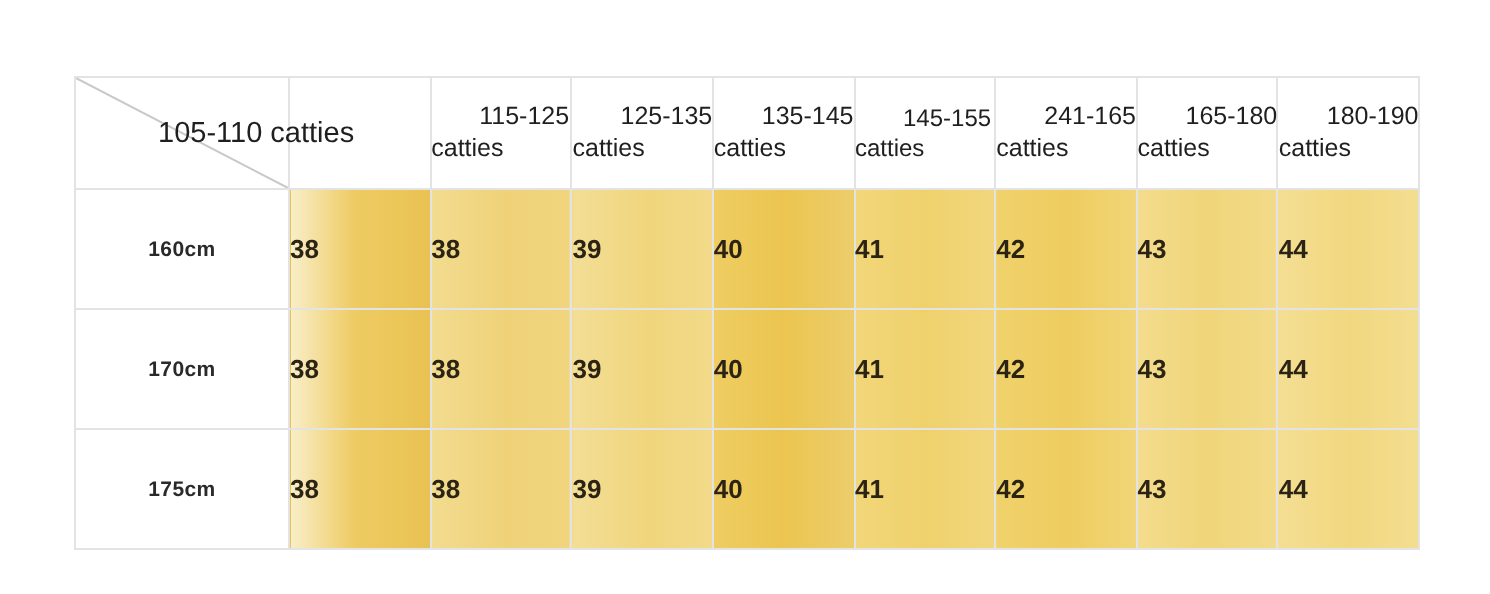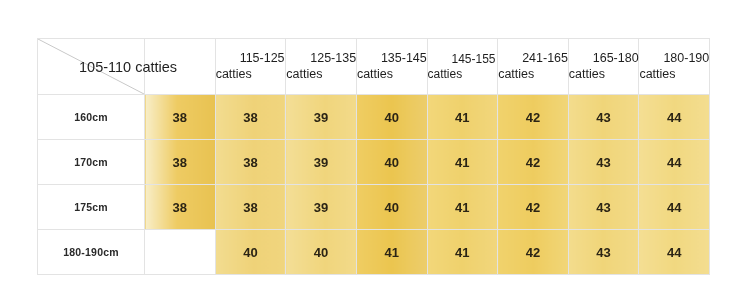--- a/index.html
+++ b/index.html
@@ -91,21 +91,21 @@
     font-size: 10.5px;
     font-weight: bold;
     color: #2a2a2a;
     letter-spacing: .2px;
     margin-top: 16px;
   }
 
   
   .cell {
     height: 36px;
-    text-align: center;
+    text-align: left;
     font-size: 13px;
     font-weight: bold;
     color: #2b2415;
     border-left: 1px solid rgba(255,255,255,.55);
     border-right: 1px solid rgba(255,255,255,.55);
     border-top: 1px solid rgba(255,255,255,.35);
     border-bottom: 1px solid rgba(255,255,255,.35);
   }
   .cell.empty { background: #ffffff !important; border: 1px solid #e3e3e3; }
   .col-0 { background: linear-gradient(to right, #f8eec8 0%, #eecb63 45%, #e8c251 100%); }
@@ -192,25 +192,14 @@
         <td class="rowlabel">175cm</td>
         <td class="cell col-0">38</td>
         <td class="cell col-1">38</td>
         <td class="cell col-2">39</td>
         <td class="cell col-3">40</td>
         <td class="cell col-4">41</td>
         <td class="cell col-5">42</td>
         <td class="cell col-6">43</td>
         <td class="cell col-7">44</td>
       </tr>
-      <tr>
-        <td class="rowlabel">180-190cm</td>
-        <td class="cell col-0 empty"></td>
-        <td class="cell col-1">40</td>
-        <td class="cell col-2">40</td>
-        <td class="cell col-3">41</td>
-        <td class="cell col-4">41</td>
-        <td class="cell col-5">42</td>
-        <td class="cell col-6">43</td>
-        <td class="cell col-7">44</td>
-      </tr>
     </tbody>
 </table>
 
 </body></html>

